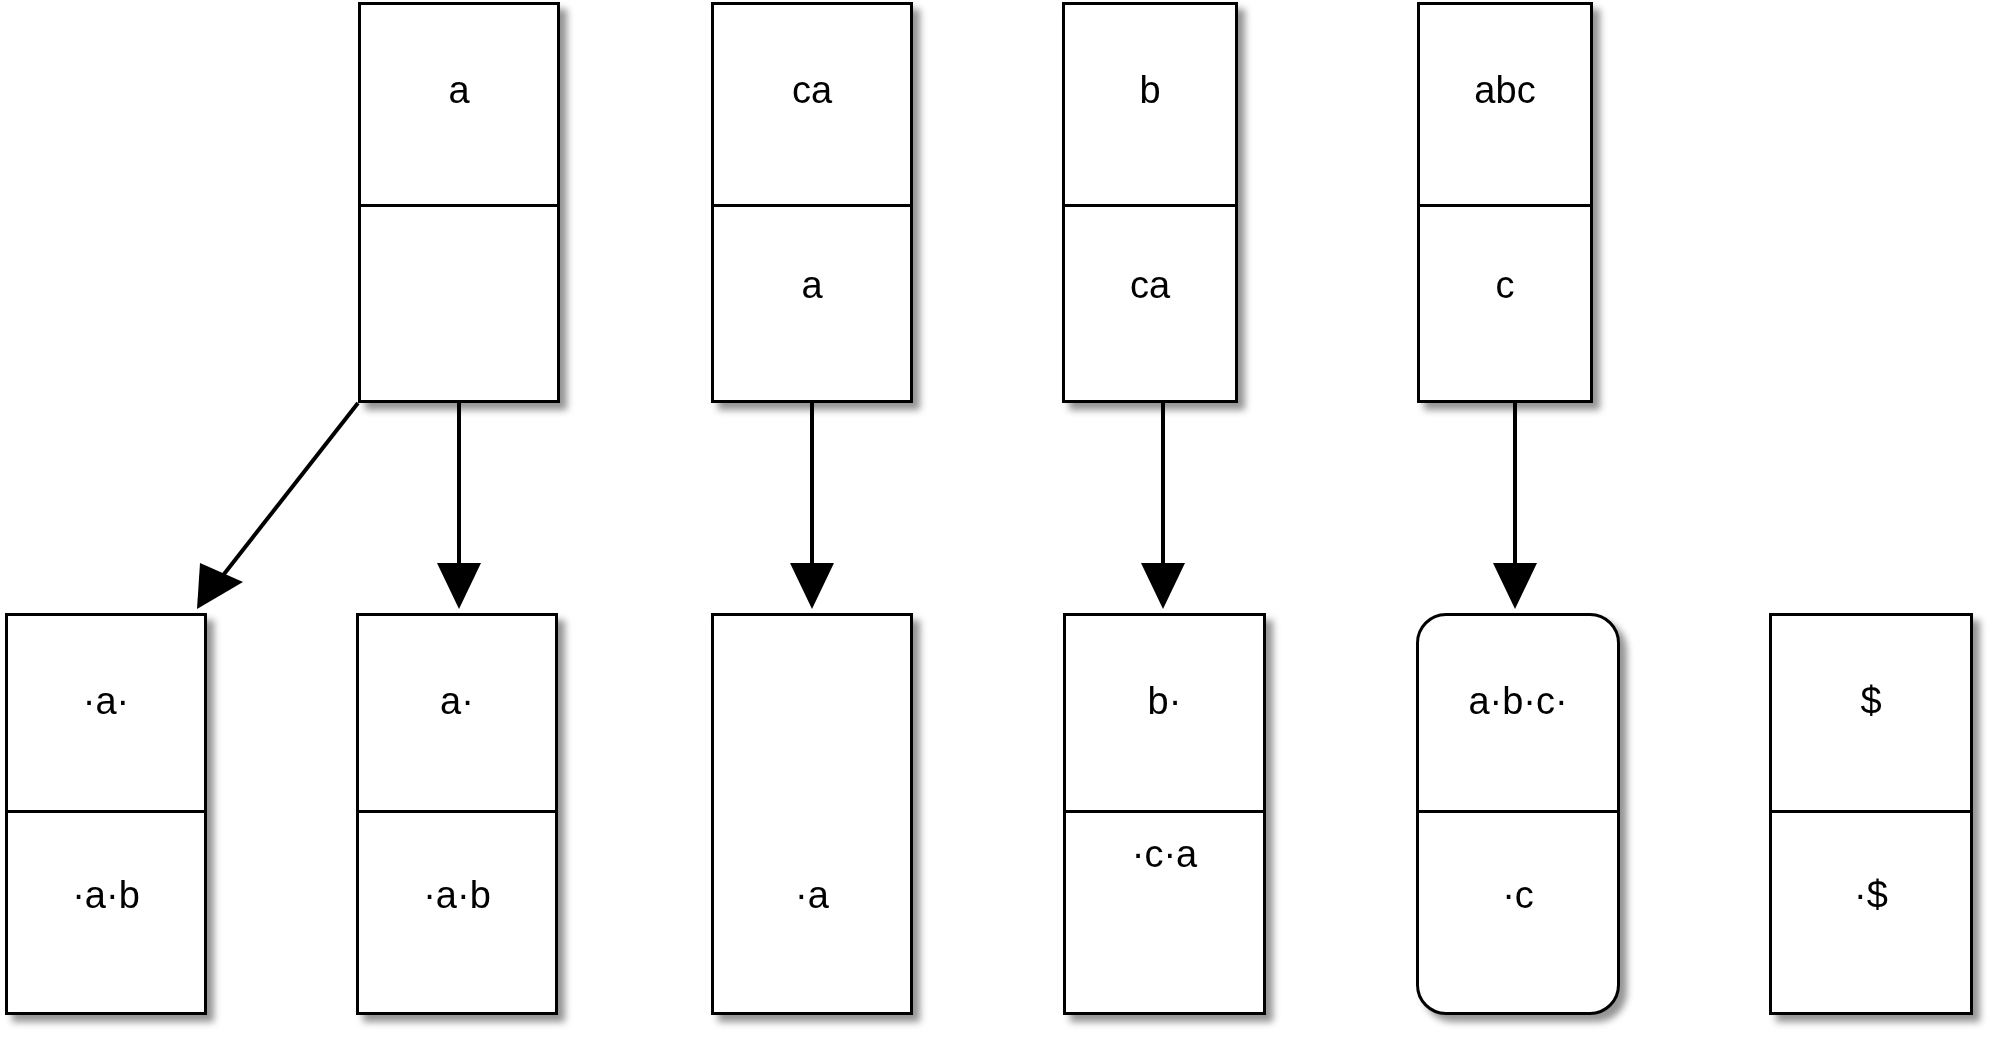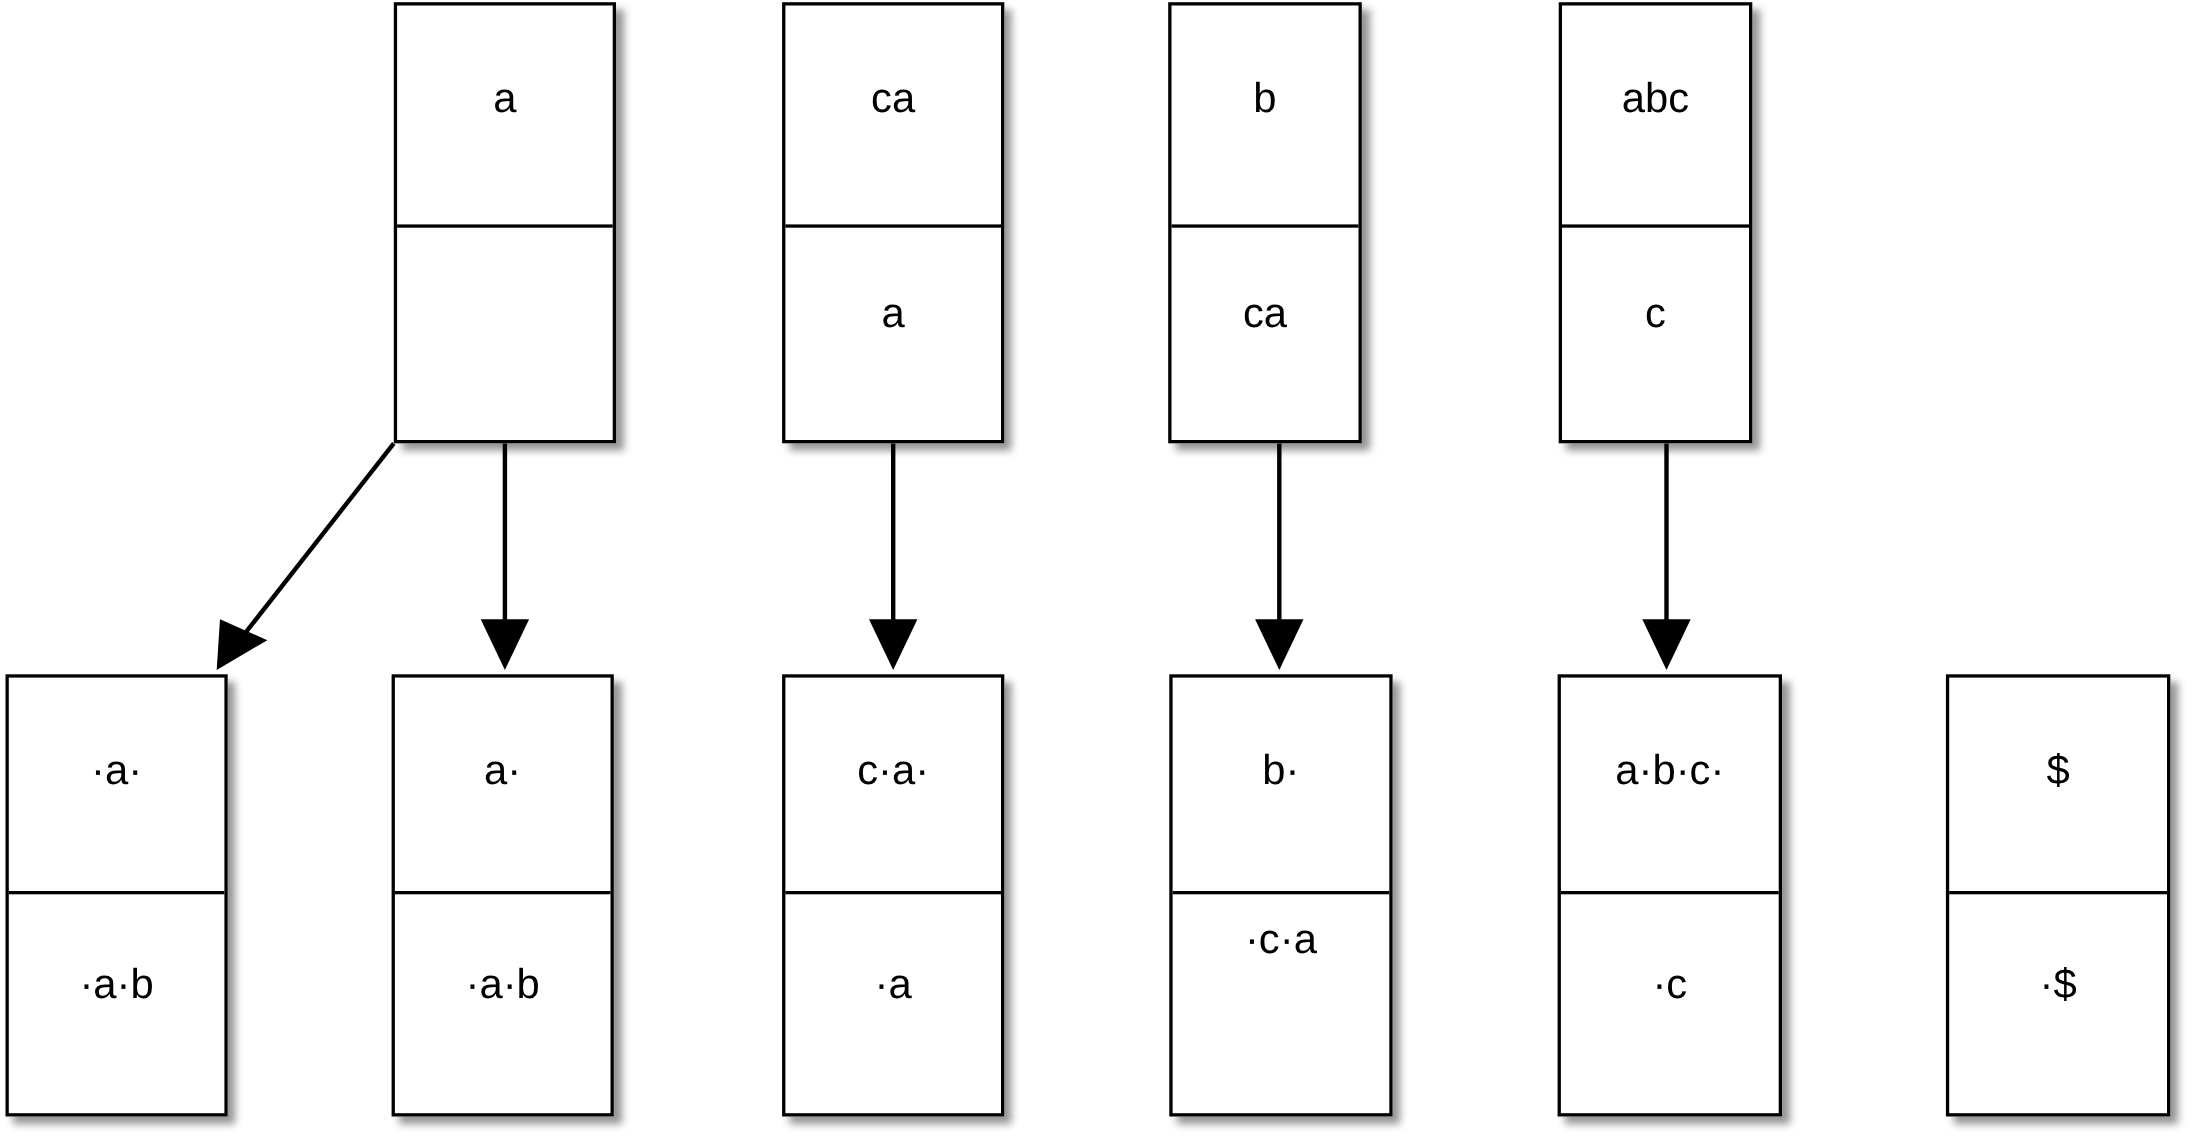--- a/index.html
+++ b/index.html
@@ -140,38 +140,35 @@
   <div class="node" style="left:356px; top:613px; width:202px; height:402px;">
     <div class="cell cell-top" style="height:197px;">
       <span class="label" style="top:66px;">a·</span>
     </div>
     <div class="cell cell-bottom" style="height:202px;">
       <span class="label" style="top:66px;">·a·b</span>
     </div>
   </div>
 
   <div class="node" style="left:711px; top:613px; width:202px; height:402px;">
-    <div class="cell cell-top" style="height:197px;">
-      <span class="label" style="top:66px;">c·a·</span>
-    </div>
     <div class="cell cell-bottom" style="height:202px;">
       <span class="label" style="top:66px;">·a</span>
     </div>
   </div>
 
   <div class="node" style="left:1063px; top:613px; width:203px; height:402px;">
     <div class="cell cell-top" style="height:197px;">
       <span class="label" style="top:66px;">b·</span>
     </div>
     <div class="cell cell-bottom" style="height:243px;">
       <span class="label" style="top:66px;">·c·a</span>
     </div>
   </div>
 
-  <div class="node" style="left:1416px; top:613px; width:204px; height:402px;">
+  <div class="node" style="left:1416px; top:613px; width:204px; height:402px;border-radius:30px;">
     <div class="cell cell-top" style="height:197px;">
       <span class="label" style="top:66px;">a·b·c·</span>
     </div>
     <div class="cell cell-bottom" style="height:202px;">
       <span class="label" style="top:66px;">·c</span>
     </div>
   </div>
 
   <div class="node" style="left:1769px; top:613px; width:204px; height:402px;">
     <div class="cell cell-top" style="height:197px;">

